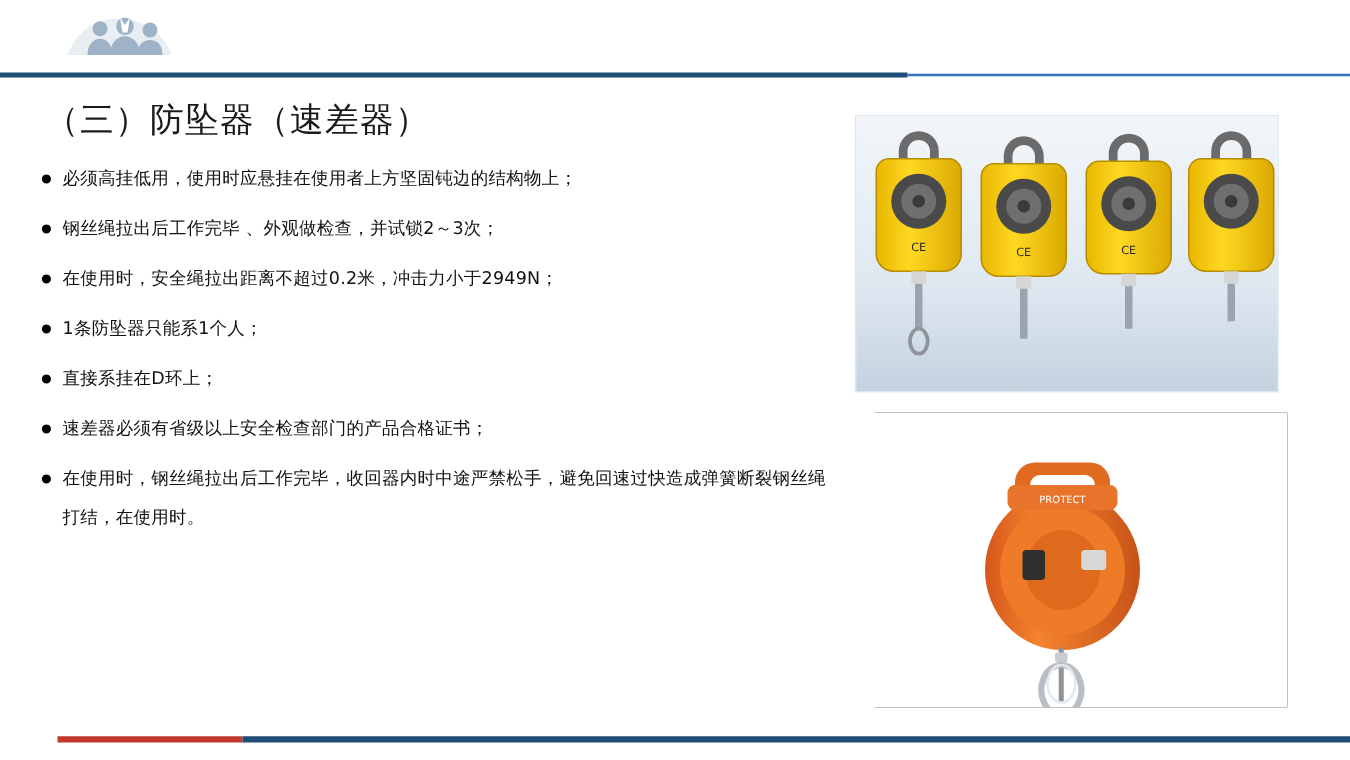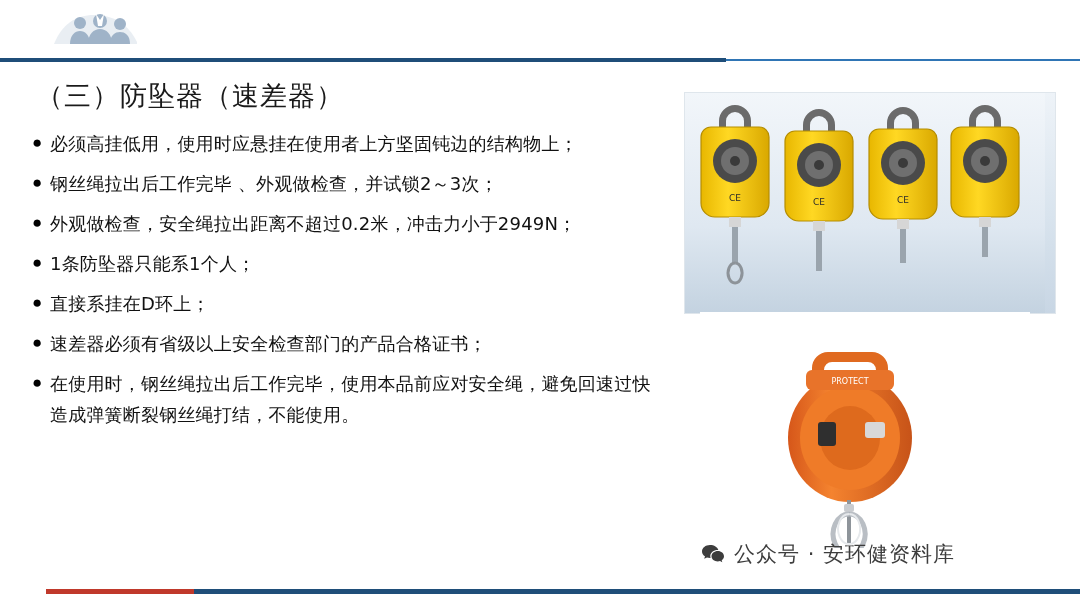--- a/index.html
+++ b/index.html
@@ -81,43 +81,43 @@
     flex: 0 0 24px;
     font-size: 17px;
     line-height: 30px;
     color: #000;
     text-align: left;
     padding-left: 6px;
     box-sizing: border-box;
   }
   .bullet-text {
     flex: 1;
-    font-size: 18px;
+    font-size: 14px;
     line-height: 31px;
     color: #111111;
     font-family: "DejaVu Sans", "Liberation Sans", sans-serif;
     letter-spacing: 0.2px;
   }
 
   
   .photo-top {
     position: absolute;
     left: 684px;
     top: 92px;
-    width: 372px;
+    width: 339px;
     height: 222px;
     background: linear-gradient(#eef3f8, #d9e4ee 55%, #c8d6e4);
     border: 1px solid #dfe6ec;
     box-sizing: border-box;
     overflow: hidden;
   }
   .photo-bottom {
     position: absolute;
     left: 700px;
-    top: 312px;
+    top: 330px;
     width: 330px;
     height: 236px;
     background: #737373;
     overflow: hidden;
     text-decoration: underline;
   }
   .photo-top svg, .photo-bottom svg { display: block; }
 
   
   .watermark {
@@ -197,37 +197,37 @@
     <div class="bullet-row">
       <div class="bullet-dot">●</div>
       <div class="bullet-text">必须高挂低用，使用时应悬挂在使用者上方坚固钝边的结构物上；</div>
     </div>
     <div class="bullet-row">
       <div class="bullet-dot">●</div>
       <div class="bullet-text">钢丝绳拉出后工作完毕 、外观做检查，并试锁2～3次；</div>
     </div>
     <div class="bullet-row">
       <div class="bullet-dot">●</div>
-      <div class="bullet-text">外观做检查，安全绳拉出距离不超过0.2米，冲击力小于2949N；</div>
+      <div class="bullet-text">在使用时，安全绳拉出距离不超过0.2米，冲击力小于2949N；</div>
     </div>
     <div class="bullet-row">
       <div class="bullet-dot">●</div>
       <div class="bullet-text">1条防坠器只能系1个人；</div>
     </div>
     <div class="bullet-row">
       <div class="bullet-dot">●</div>
       <div class="bullet-text">直接系挂在D环上；</div>
     </div>
     <div class="bullet-row">
       <div class="bullet-dot">●</div>
       <div class="bullet-text">速差器必须有省级以上安全检查部门的产品合格证书；</div>
     </div>
     <div class="bullet-row">
       <div class="bullet-dot">●</div>
-      <div class="bullet-text">在使用时，钢丝绳拉出后工作完毕，使用本品前应对安全绳，避免回速过快造成弹簧断裂钢丝绳打结，不能使用。</div>
+      <div class="bullet-text">在使用时，钢丝绳拉出后工作完毕，收回器内时中途严禁松手，避免回速过快造成弹簧断裂钢丝绳打结，在使用时。</div>
     </div>
   </div>
 
   <div class="photo-top">
     <svg width="360" height="222" viewBox="0 0 360 222">
       <defs>
         <linearGradient id="bg1" x1="0" y1="0" x2="0" y2="1">
           <stop offset="0" stop-color="#f2f6fa"></stop>
           <stop offset="0.6" stop-color="#dfe8f1"></stop>
           <stop offset="1" stop-color="#c3d2e0"></stop>
@@ -313,28 +313,19 @@
       <rect x="147" y="188" width="4" height="44" fill="#8e949a"></rect>
 
       <g transform="translate(149,196)">
         <rect x="-5" y="-4" width="10" height="8" rx="2" fill="#c9ccd0"></rect>
         <path d="M0,6 a16,20 0 1 0 0.2,0" fill="none" stroke="#b9bec4" stroke-width="5"></path>
         <path d="M0,6 a11,15 0 1 0 0.2,0" fill="none" stroke="#e6e9ec" stroke-width="2"></path>
       </g>
     </svg>
   </div>
 
-  <div class="watermark">
-    <span class="wm-icon">
-      <svg width="26" height="26" viewBox="0 0 26 26">
-        <path d="M10,4 C5.5,4 2,6.9 2,10.4 C2,12.4 3.2,14.2 5,15.3 L4.2,17.8 L7,16.5 C7.9,16.8 8.9,16.9 10,16.9 C10.2,16.9 10.4,16.9 10.6,16.9 C10.4,16.3 10.3,15.7 10.3,15.1 C10.3,11.7 13.6,9 17.7,9 C17.9,9 18.1,9 18.3,9 C17.6,6.1 14.1,4 10,4 Z" fill="#3d3d3d"></path>
-        <path d="M24,15.2 C24,12.3 21.2,10 17.8,10 C14.3,10 11.5,12.3 11.5,15.2 C11.5,18.1 14.3,20.4 17.8,20.4 C18.6,20.4 19.3,20.3 20,20.1 L22.3,21.3 L21.7,19.2 C23.1,18.2 24,16.8 24,15.2 Z" fill="#3d3d3d"></path>
-      </svg>
-    </span>
-    <span class="wm-text">公众号 · 安环健资料库</span>
-  </div>
 
   <div class="footer-rule">
     <div class="f-red"></div>
     <div class="f-blue"></div>
   </div>
 
 </div>
 
 </body></html>

